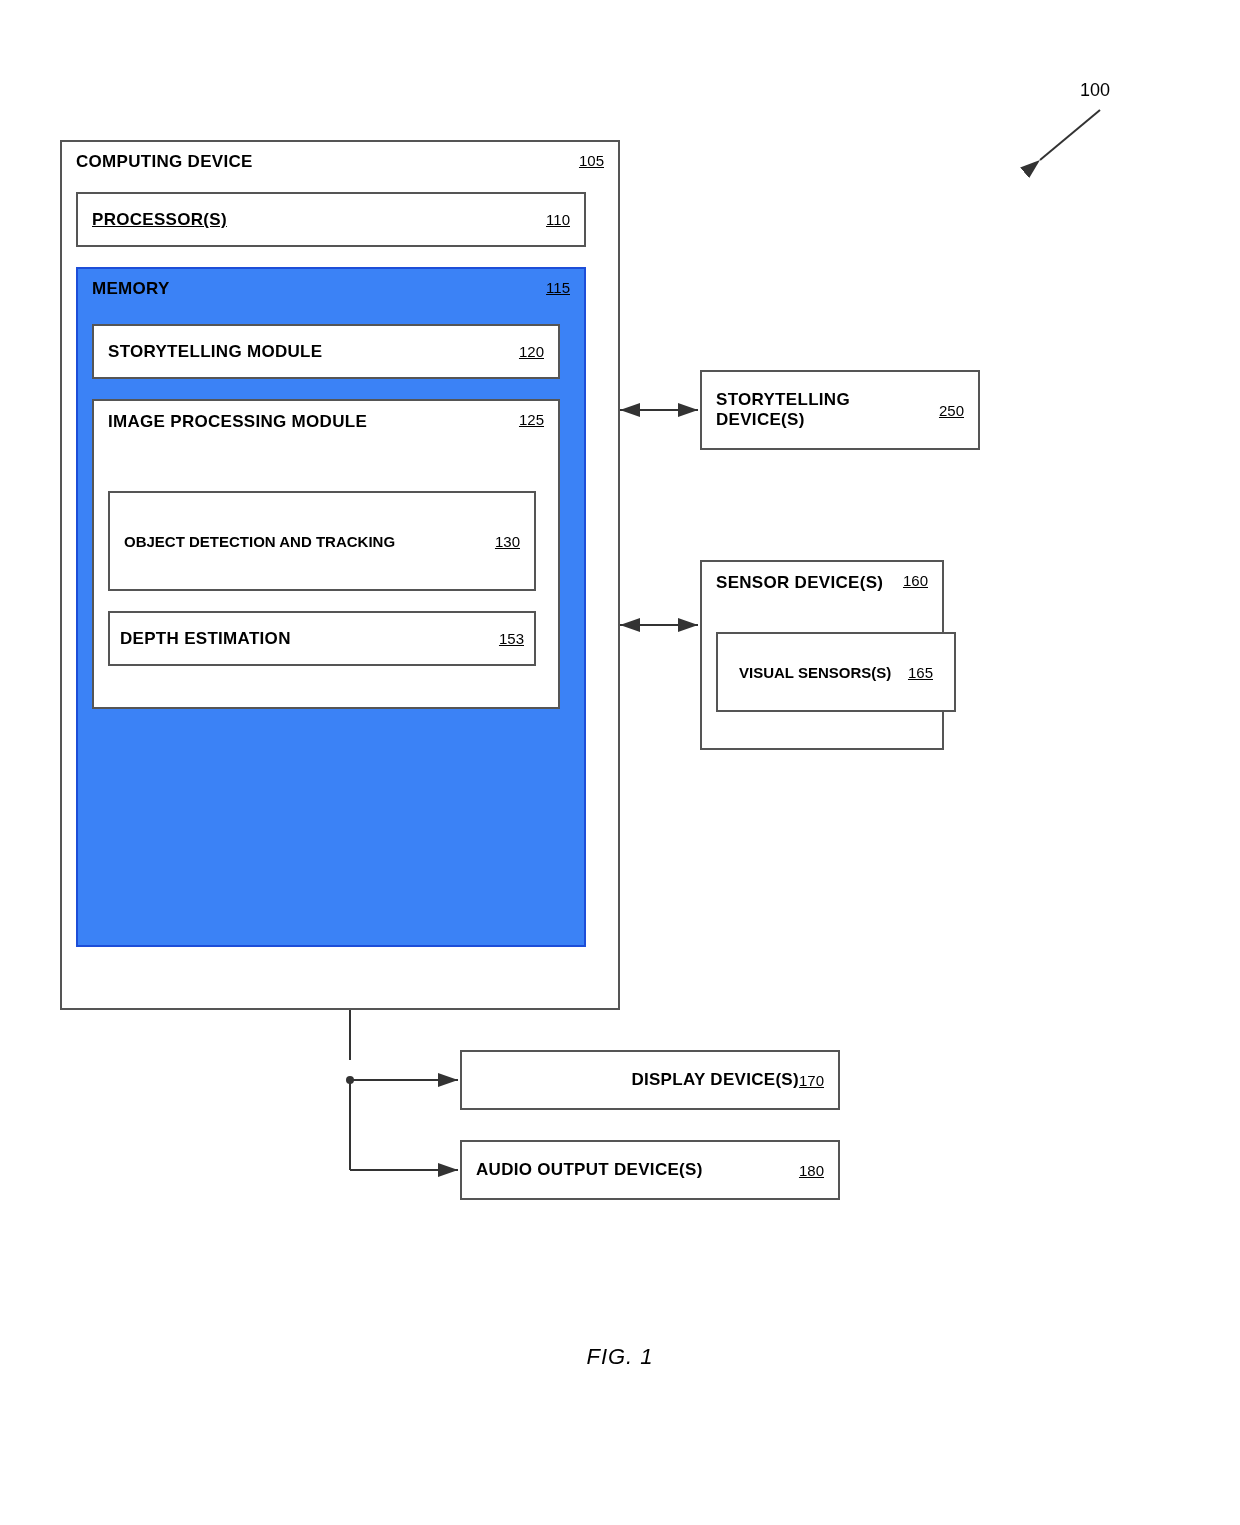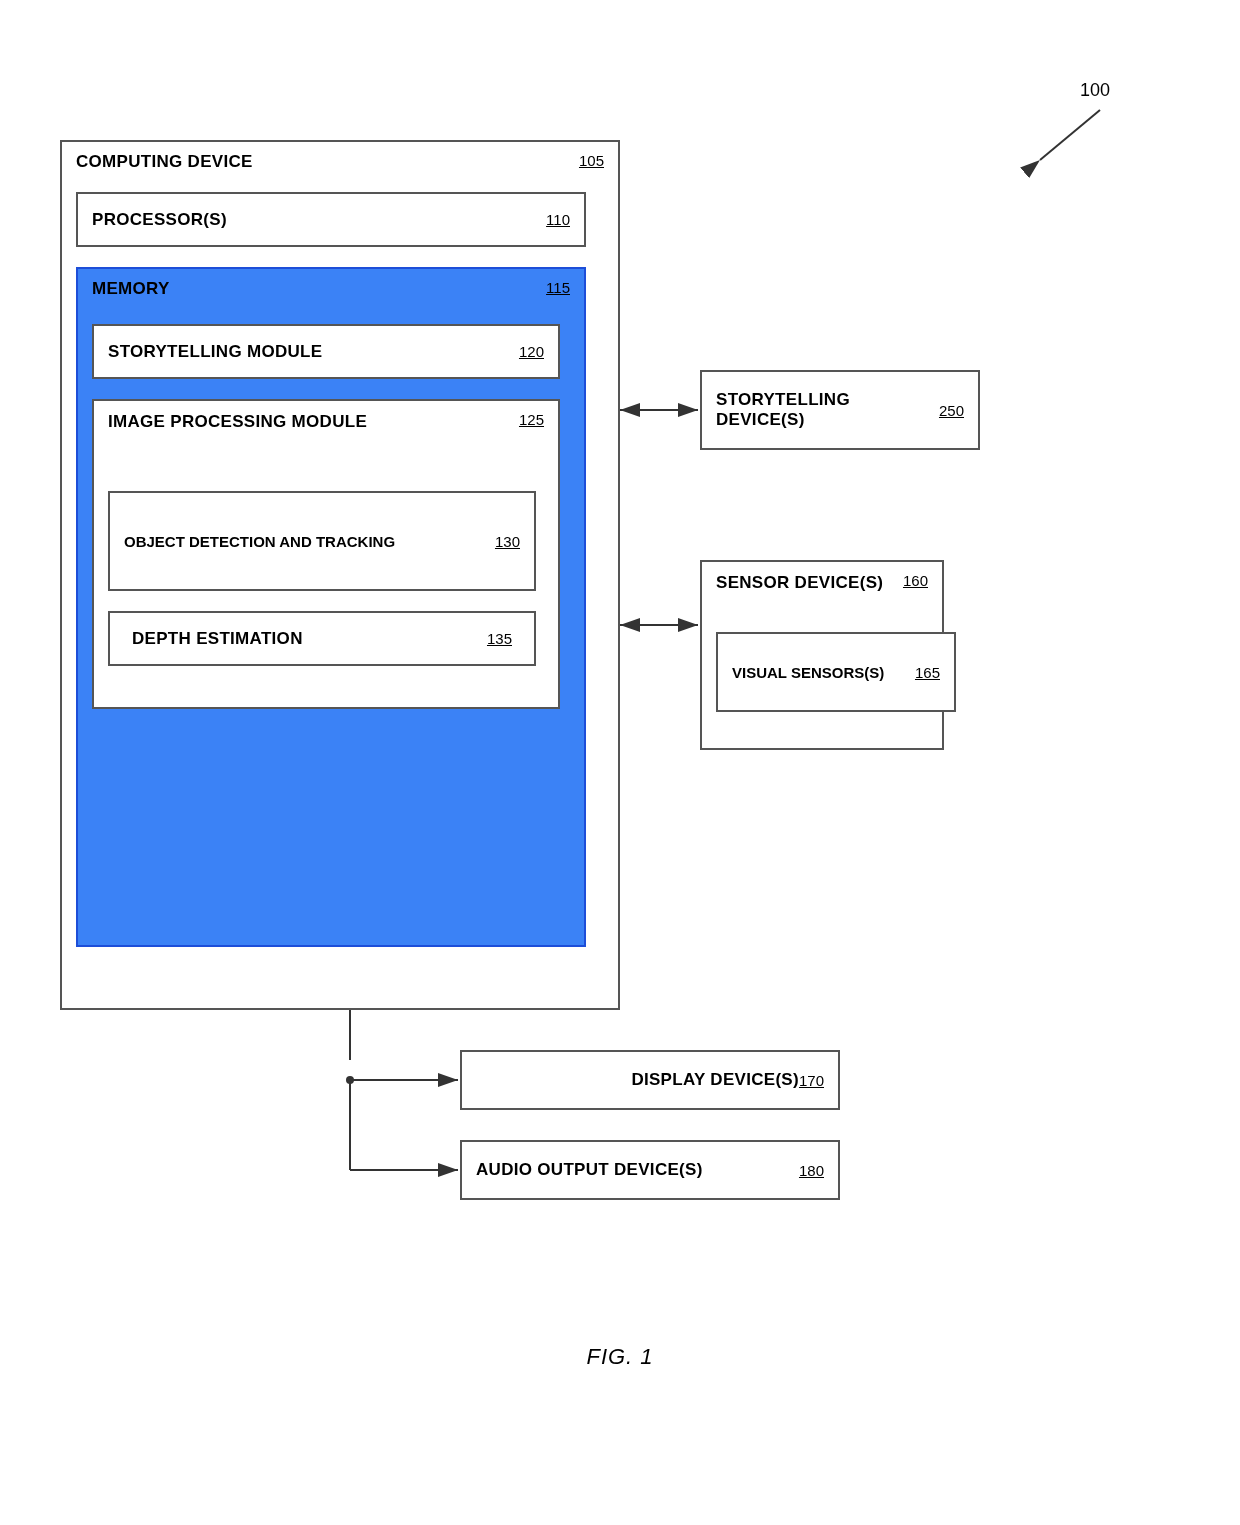--- a/index.html
+++ b/index.html
@@ -59,20 +59,21 @@
       top: 50px;
       left: 14px;
       width: 510px;
       height: 55px;
       border: 2px solid #555;
       background: #fff;
       display: flex;
       align-items: center;
       padding: 0 14px;
       justify-content: space-between;
+      text-decoration: underline;
     }
 
     
     .memory-box {
       position: absolute;
       top: 125px;
       left: 14px;
       width: 510px;
       height: 680px;
       border: 2px solid #1d4ed8;
@@ -153,21 +154,21 @@
     .depth-estimation-box {
       position: absolute;
       top: 210px;
       left: 14px;
       width: 428px;
       height: 55px;
       border: 2px solid #555;
       background: #fff;
       display: flex;
       align-items: center;
-      padding: 0 22px;
+      padding: 0 10px;
       justify-content: space-between;
     }
 
     
     .arvr-box {
       position: absolute;
       top: 470px;
       left: 14px;
       width: 468px;
       height: 55px;
@@ -226,21 +227,21 @@
     .visual-sensors-box {
       position: absolute;
       top: 70px;
       left: 14px;
       width: 240px;
       height: 80px;
       border: 2px solid #555;
       background: #fff;
       display: flex;
       align-items: center;
-      padding: 0 14px;
+      padding: 0 21px;
       justify-content: space-between;
     }
 
     
     .display-device-box {
       position: absolute;
       top: 990px;
       left: 420px;
       width: 380px;
       height: 60px;
@@ -361,21 +362,21 @@
         <span class="image-processing-label box-label">IMAGE PROCESSING MODULE</span>
         <span class="image-processing-ref ref-num">125</span>
 
         <div class="object-detection-box">
           <span class="box-label-small">OBJECT DETECTION AND TRACKING</span>
           <span class="ref-num">130</span>
         </div>
 
         <div class="depth-estimation-box">
           <span class="box-label">DEPTH ESTIMATION</span>
-          <span class="ref-num">135</span>
+          <span class="ref-num">153</span>
         </div>
       </div>
 
     </div>
   </div>
 
   <div class="storytelling-device-box">
     <span class="box-label">STORYTELLING DEVICE(S)</span>
     <span class="ref-num">250</span>
   </div>

